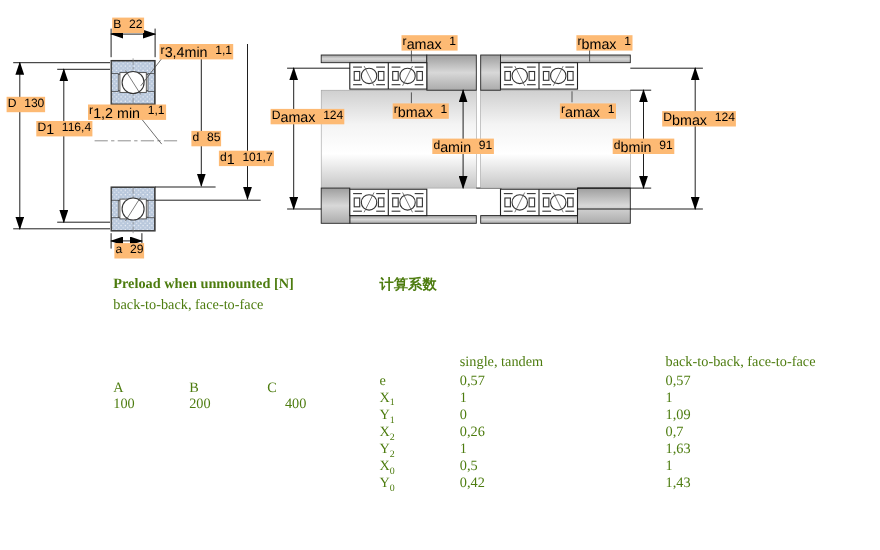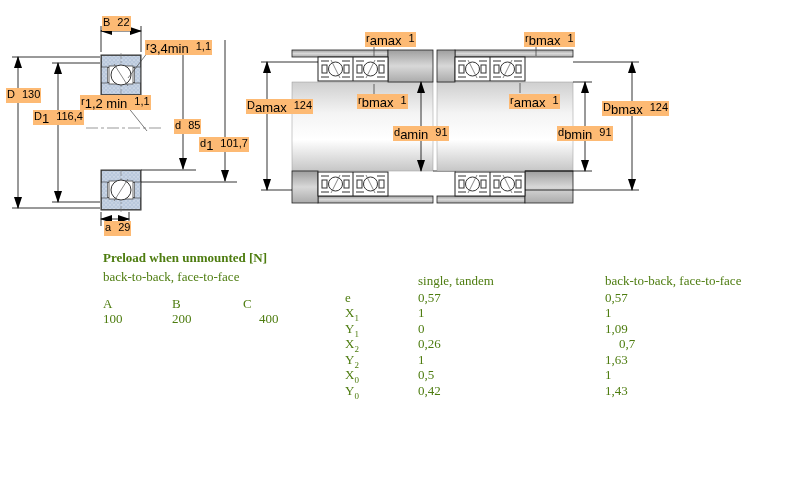--- a/index.html
+++ b/index.html
@@ -6,21 +6,21 @@
   #page{position:relative;width:800px;height:500px;background:#fff;overflow:hidden;
         font-family:"Liberation Sans",sans-serif;color:#000;}
   #diagrams-svg{position:absolute;left:0;top:0;}
   .dim{position:absolute;font:11px "Liberation Sans",sans-serif;color:#000;
        background:#fdba74;padding:0 1px;white-space:nowrap;line-height:13px;}
   .dim sub{font-size:13px;text-align:right;}
   .dim .v{margin-left:7px;}
   .tbl{position:absolute;font:13px "Liberation Serif",serif;color:#4d7c0f;}
   .t-title{font-weight:bold;white-space:nowrap;}
   .t-sub{margin-top:3px;white-space:nowrap;}
-  .cell{position:absolute;white-space:nowrap;}
+  .cell{position:absolute;white-space:nowrap;margin-top:48px;}
   .cell sub{font-size:9px;}
 </style>
 </head>
 <body>
 
 <div id="page">
 
 <svg id="diagrams-svg" width="800" height="245" viewBox="0 0 800 245">
   <defs>
     <pattern id="stip" width="4" height="4" patternUnits="userSpaceOnUse">
@@ -171,38 +171,39 @@
   <div class="t-sub">back-to-back, face-to-face</div>
   <span class="cell" style="left:0;top:46px">A</span>
   <span class="cell" style="left:69px;top:46px">B</span>
   <span class="cell" style="left:140px;top:46px">C</span>
   <span class="cell" style="left:0;top:61px">100</span>
   <span class="cell" style="left:69px;top:61px">200</span>
   <span class="cell" style="left:156px;top:61px">400</span>
 </div>
 
 <div class="tbl" style="left:345px;top:250px;width:430px;height:160px">
+  <div class="t-title">计算系数</div>
   <span class="cell" style="left:73px;top:23px">single, tandem</span>
   <span class="cell" style="left:260px;top:23px">back-to-back, face-to-face</span>
 
   <span class="cell" style="left:0;top:40px"><span>e</span><sub></sub></span>
   <span class="cell" style="left:73px;top:40px">0,57</span>
   <span class="cell" style="left:260px;top:40px">0,57</span>
 
   <span class="cell" style="left:0;top:55px"><span>X</span><sub>1</sub></span>
   <span class="cell" style="left:73px;top:55px">1</span>
   <span class="cell" style="left:260px;top:55px">1</span>
 
   <span class="cell" style="left:0;top:71px"><span>Y</span><sub>1</sub></span>
   <span class="cell" style="left:73px;top:71px">0</span>
   <span class="cell" style="left:260px;top:71px">1,09</span>
 
   <span class="cell" style="left:0;top:86px"><span>X</span><sub>2</sub></span>
   <span class="cell" style="left:73px;top:86px">0,26</span>
-  <span class="cell" style="left:274px;top:86px">0,7</span>
+  <span class="cell" style="left:260px;top:86px">0,7</span>
 
   <span class="cell" style="left:0;top:102px"><span>Y</span><sub>2</sub></span>
   <span class="cell" style="left:73px;top:102px">1</span>
   <span class="cell" style="left:260px;top:102px">1,63</span>
 
   <span class="cell" style="left:0;top:117px"><span>X</span><sub>0</sub></span>
   <span class="cell" style="left:73px;top:117px">0,5</span>
   <span class="cell" style="left:260px;top:117px">1</span>
 
   <span class="cell" style="left:0;top:133px"><span>Y</span><sub>0</sub></span>

